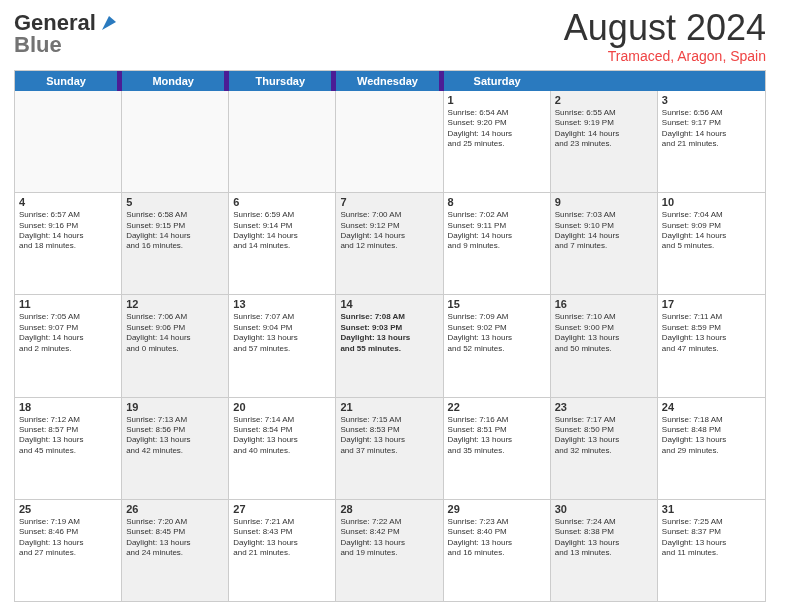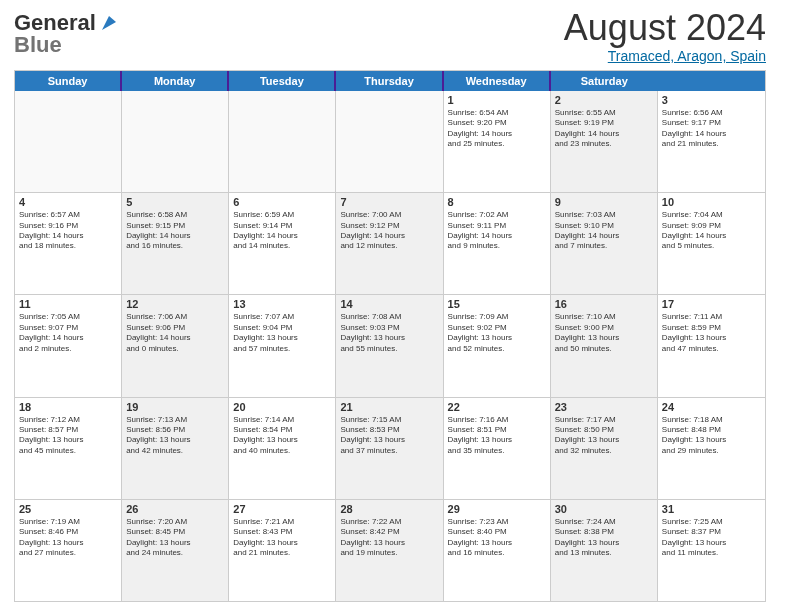--- a/index.html
+++ b/index.html
@@ -38,42 +38,41 @@
       text-align: right;
     }
     .month-year {
       font-size: 36px;
       font-weight: 300;
       color: #333;
       line-height: 1;
     }
     .location {
       font-size: 14px;
-      color: #0369a1;
+      color: #ef4444;
       margin-top: 2px;
-      text-decoration: underline;
     }
     .calendar {
       flex: 1;
       display: flex;
       flex-direction: column;
       border: 1px solid #ccc;
     }
     .cal-header {
       display: grid;
       grid-template-columns: repeat(7, 1fr);
       background: #2a7abf;
     }
     .cal-header-cell {
       color: #fff;
       font-size: 11px;
       font-weight: bold;
       padding: 4px 4px;
       text-align: center;
-      border-right: 2px solid #4c1d95;
+      border-right: 5px solid #4c1d95;
     }
     .cal-header-cell:last-child { border-right: none; }
     .cal-body {
       flex: 1;
       display: flex;
       flex-direction: column;
     }
     .cal-row {
       display: grid;
       grid-template-columns: repeat(7, 1fr);
@@ -136,21 +135,20 @@
     <div class="title-area">
       <div class="month-year">August 2024</div>
       <div class="location">Tramaced, Aragon, Spain</div>
     </div>
   </div>
 
   <div class="calendar">
     <div class="cal-header" id="cal-header-row">
         <div class="cal-header-cell">Sunday</div>
         <div class="cal-header-cell">Monday</div>
-        <div class="cal-header-cell">Tuesday</div>
         <div class="cal-header-cell">Thursday</div>
         <div class="cal-header-cell">Wednesday</div>
         <div class="cal-header-cell">Saturday</div>
       </div>
     <div class="cal-body" id="cal-body">
         <div class="cal-row">
           <div class="cal-cell empty"></div>
           <div class="cal-cell empty"></div>
           <div class="cal-cell empty"></div>
           <div class="cal-cell empty"></div>
@@ -244,21 +242,21 @@
           </div>
           <div class="cal-cell">
             <span class="day-num">13</span>
             <div class="cell-text" style="white-space: pre-line;">Sunrise: 7:07 AM
 Sunset: 9:04 PM
 Daylight: 13 hours
 and 57 minutes.</div>
           </div>
           <div class="cal-cell shaded">
             <span class="day-num">14</span>
-            <div class="cell-text" style="white-space: pre-line;">Sunrise: 7:08 AM
+            <div class="cell-text" style="white-space: pre-line; font-weight: bold;">Sunrise: 7:08 AM
 Sunset: 9:03 PM
 Daylight: 13 hours
 and 55 minutes.</div>
           </div>
           <div class="cal-cell">
             <span class="day-num">15</span>
             <div class="cell-text" style="white-space: pre-line;">Sunrise: 7:09 AM
 Sunset: 9:02 PM
 Daylight: 13 hours
 and 52 minutes.</div>

